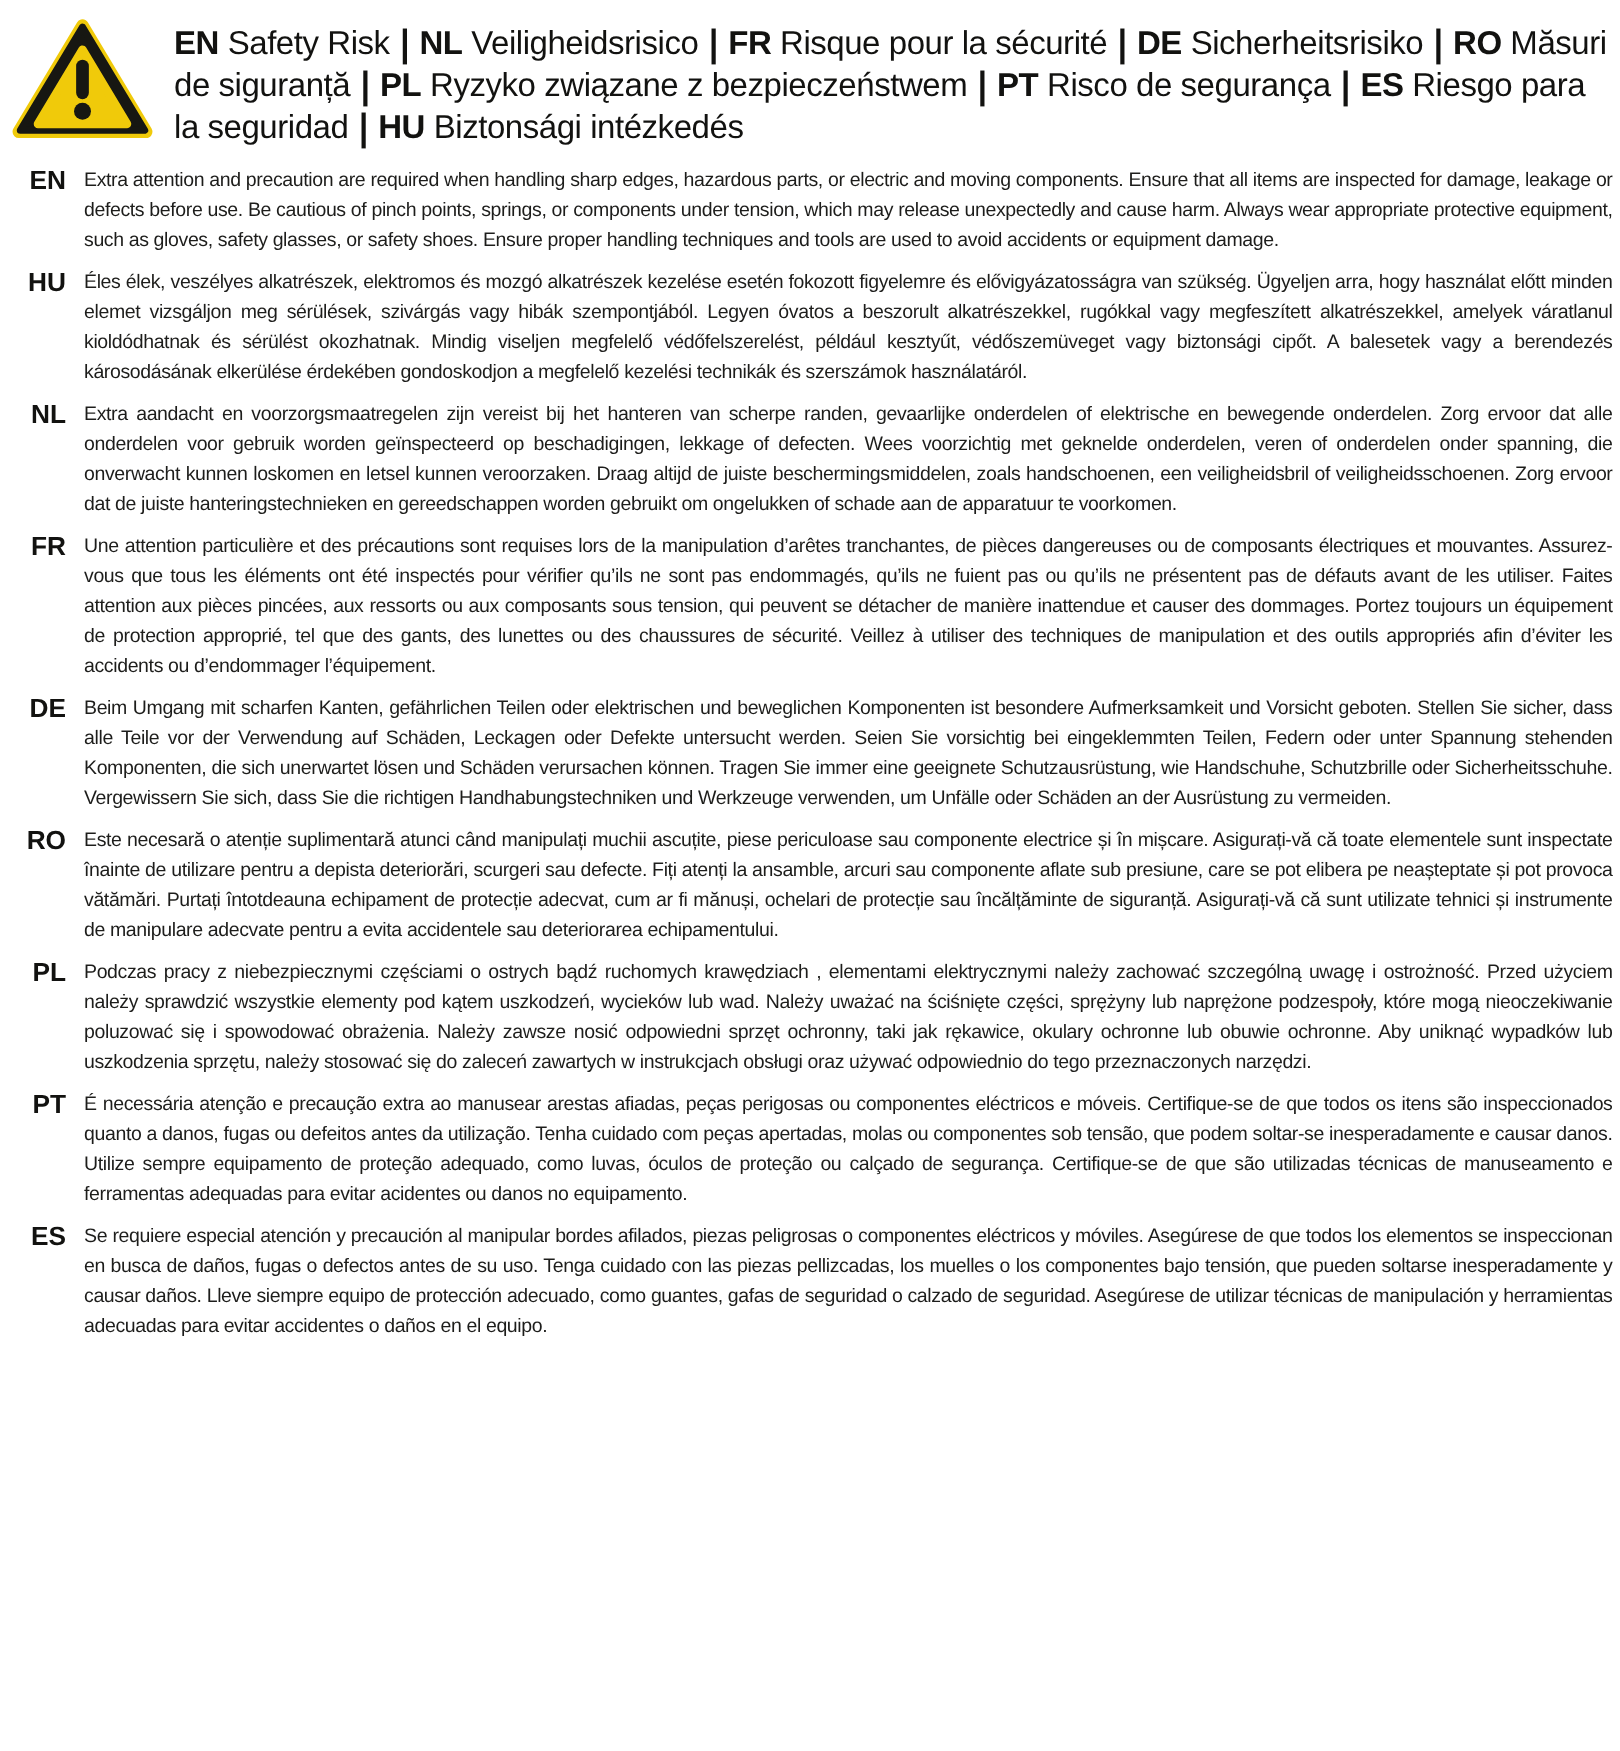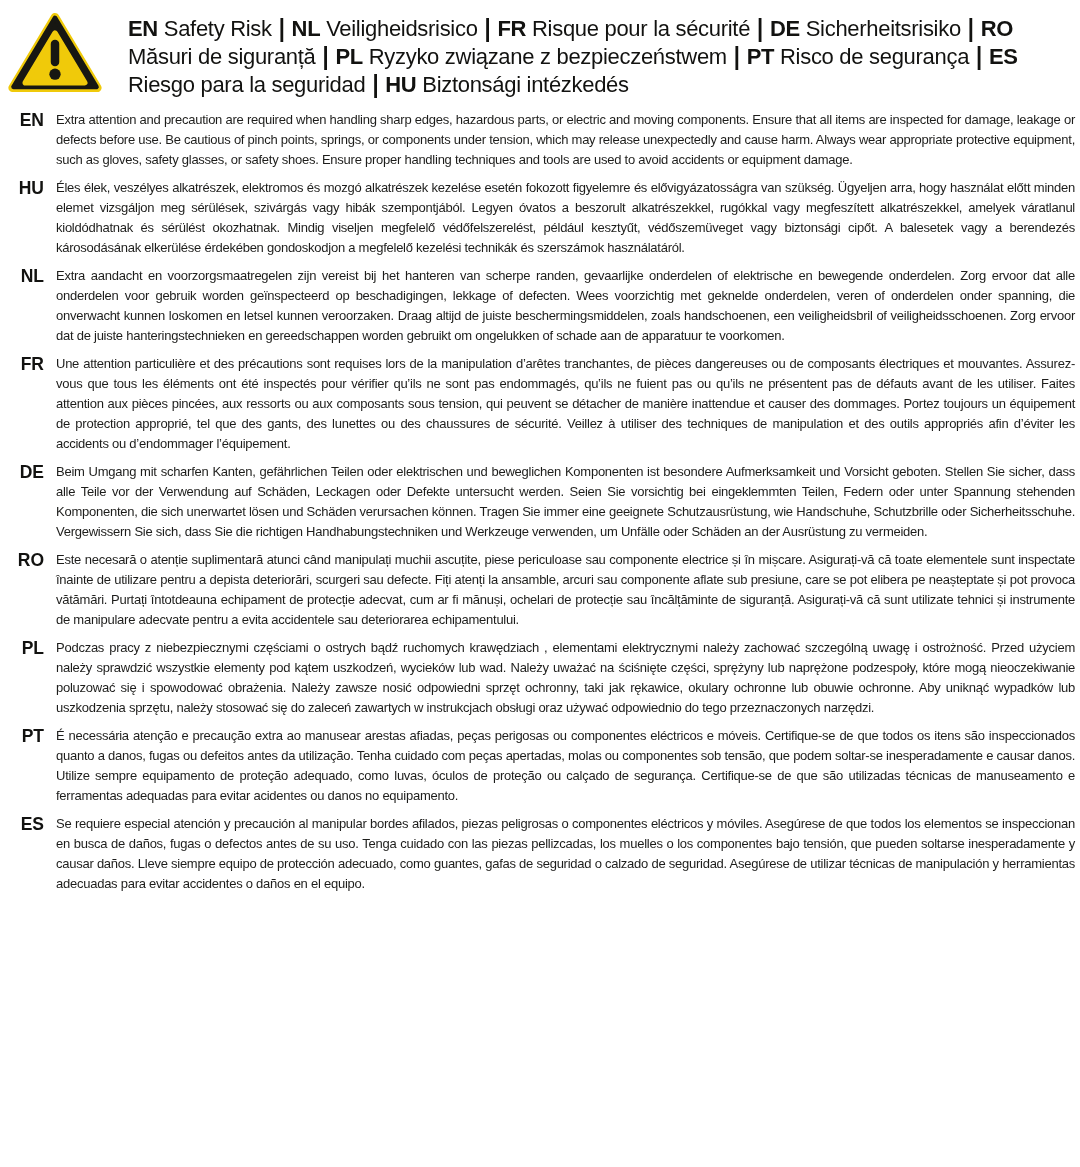--- a/index.html
+++ b/index.html
@@ -29,21 +29,21 @@
     height:88px;
     flex-shrink:0;
     margin-top:2px;
   }
   .tri-wrap svg{width:100%;height:100%;display:block;}
   .tri-rim{fill:var(--warning-yellow);stroke:var(--warning-yellow);stroke-width:9;stroke-linejoin:round;}
   .tri-band{fill:var(--warning-black);stroke:var(--warning-black);stroke-width:5;stroke-linejoin:round;}
   .tri-core{fill:var(--warning-yellow);stroke:var(--warning-yellow);stroke-width:6;stroke-linejoin:round;}
   .tri-mark{fill:var(--warning-black);}
   .header-titles{
-    margin-left:24px;
+    margin-left:12px;
     padding-top:9px;
     width:966px;
     font-size:22px;
     line-height:28px;
     letter-spacing:-0.3px;
     font-weight:500;
     color:#121210;
   }
   .hcode{font-weight:700;}
   .hsep{

